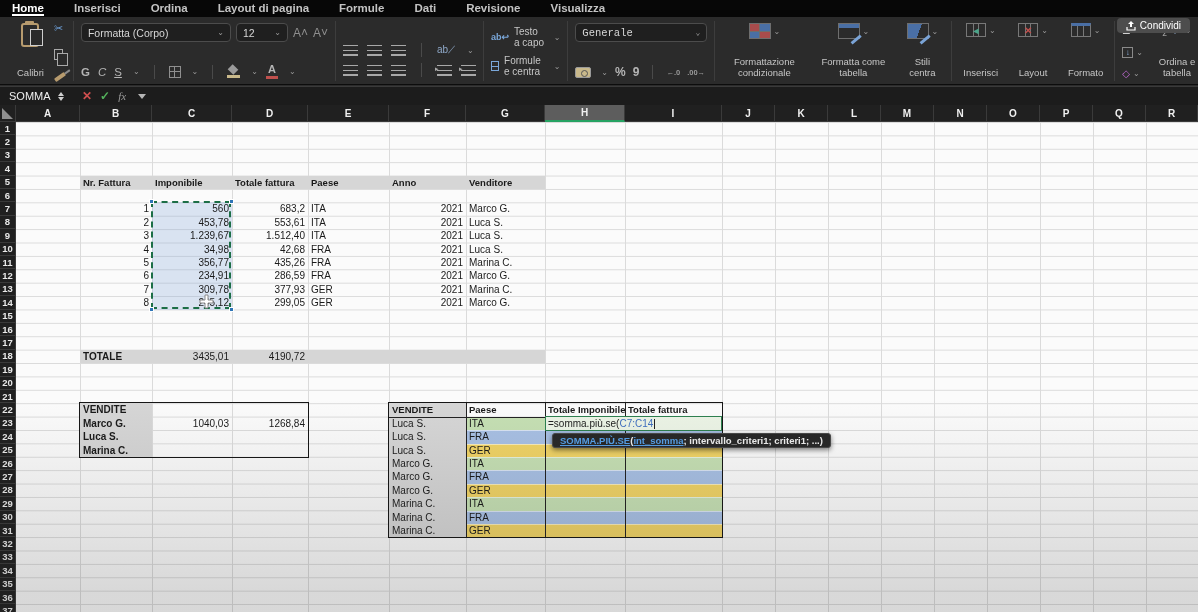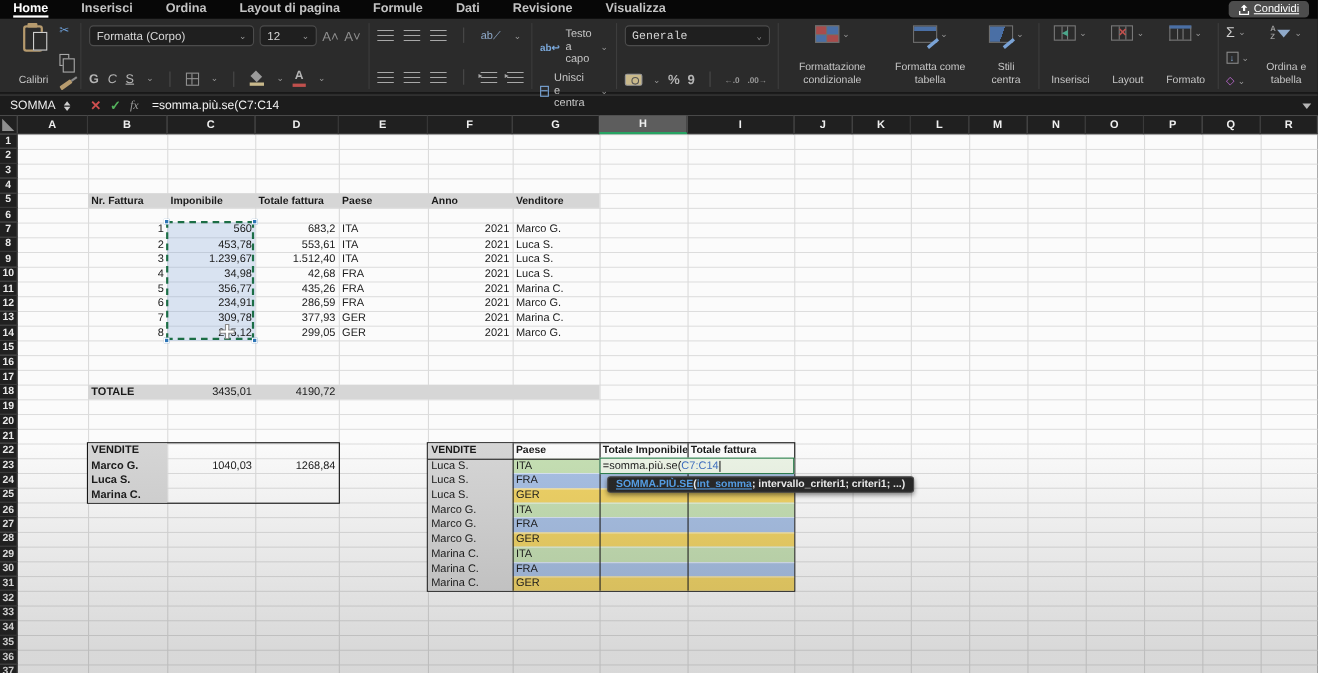--- a/index.html
+++ b/index.html
@@ -7,23 +7,23 @@
               font-family:"Liberation Sans", sans-serif; }
   #app { position:relative; width:1198px; height:612px; background:#2b2b2b; }
 
   
   .tabbar { position:absolute; left:0; top:0; width:100%; height:17px; background:#070707;
             display:flex; align-items:center; padding-left:12px; gap:30px; z-index:10; }
   .tab { color:#c3c3c3; font-size:11.5px; font-weight:700; position:relative; cursor:default;
          line-height:17px; }
   .tab.active { color:#ffffff; }
   .tab.active::after { content:""; position:absolute; left:0; right:0; bottom:1px; height:2px; background:#fff; }
-  .share { position:absolute; right:8px; top:1px; height:15px; background:#4d4d4d; border:none;
+  .share { position:absolute; right:8px; top:18px; height:15px; background:#4d4d4d; border:none;
            border-radius:4px; color:#fff; font-size:10px; display:flex; align-items:center; gap:4px;
-           padding:0 9px; font-family:inherit;text-decoration:underline; }
+           padding:0 9px; font-family:inherit; }
 
   
   .ribbon { position:absolute; left:0; top:17px; width:100%; height:68px; background:#2b2b2b;
             border-bottom:1px solid #0c0c0c; display:flex; align-items:stretch; padding:4px 4px 3px 6px; z-index:9; }
   .grp { display:flex; align-items:center; padding:0 7px; position:relative; }
   .grp + .grp { border-left:1px solid #3d3d3d; }
   .col { display:flex; flex-direction:column; justify-content:space-between; height:100%; }
   .chev { color:#9a9a9a; font-size:8px; margin-left:3px; }
   .bigbtn { display:flex; flex-direction:column; align-items:center; justify-content:space-between;
             color:#c6c6c6; font-size:10px; height:100%; padding:2px 4px; }
@@ -193,21 +193,21 @@
           <span class="vdiv"></span>
           <span class="fillic"></span>
             <span class="chev">⌄</span>
           <span class="aredic">A</span>
             <span class="chev">⌄</span>
         </div>
       </div>
     </div>
 
     <div class="grp">
-      <div class="col" style="padding:4px 0; gap:6px;">
+      <div class="col" style="padding:4px 0; gap:6px;justify-content:flex-end;">
         <div class="alrow">
           <span class="stripes"></span>
           <span class="stripes"></span>
           <span class="stripes"></span>
           <span class="vdiv"></span>
           <span class="orient">ab⟋</span>
             <span class="chev">⌄</span>
         </div>
         <div class="alrow">
           <span class="stripes"></span>
@@ -222,21 +222,21 @@
 
     <div class="grp">
       <div class="col" style="padding:5px 0; gap:7px;">
         <div class="wmrow">
           <span class="wrapic">ab↩</span>
           <span>Testo a capo</span>
             <span class="chev">⌄</span>
         </div>
         <div class="wmrow">
           <span class="mergeic"></span>
-          <span>Unisci e centra</span>
+          <span>Formule e centra</span>
             <span class="chev">⌄</span>
         </div>
       </div>
     </div>
 
     <div class="grp">
       <div class="col" style="padding:2px 0; gap:4px;">
         <div class="selbox" style="width:132px;font-family:Liberation Mono, monospace;">
           <span>Generale</span>
             <span class="chev">⌄</span>
@@ -342,21 +342,20 @@
 
   <div class="fbar">
     <span class="namebox">SOMMA</span>
     <span class="spin">
         <i class="up"></i>
         <i class="dn"></i>
       </span>
     <span class="fcancel">✕</span>
     <span class="fok">✓</span>
     <span class="ffx">fx</span>
-    <span class="ftext"><span>=somma.più.se(</span><span>C7:C14</span></span>
     <span class="fdd"></span>
   </div>
 
   <div id="sheet">
     <div class="corner">
         <i></i>
       </div>
     <div id="gridbg">
         <div class="vline" style="left: 64px;"></div>
         <div class="vline" style="left: 136px;"></div>

